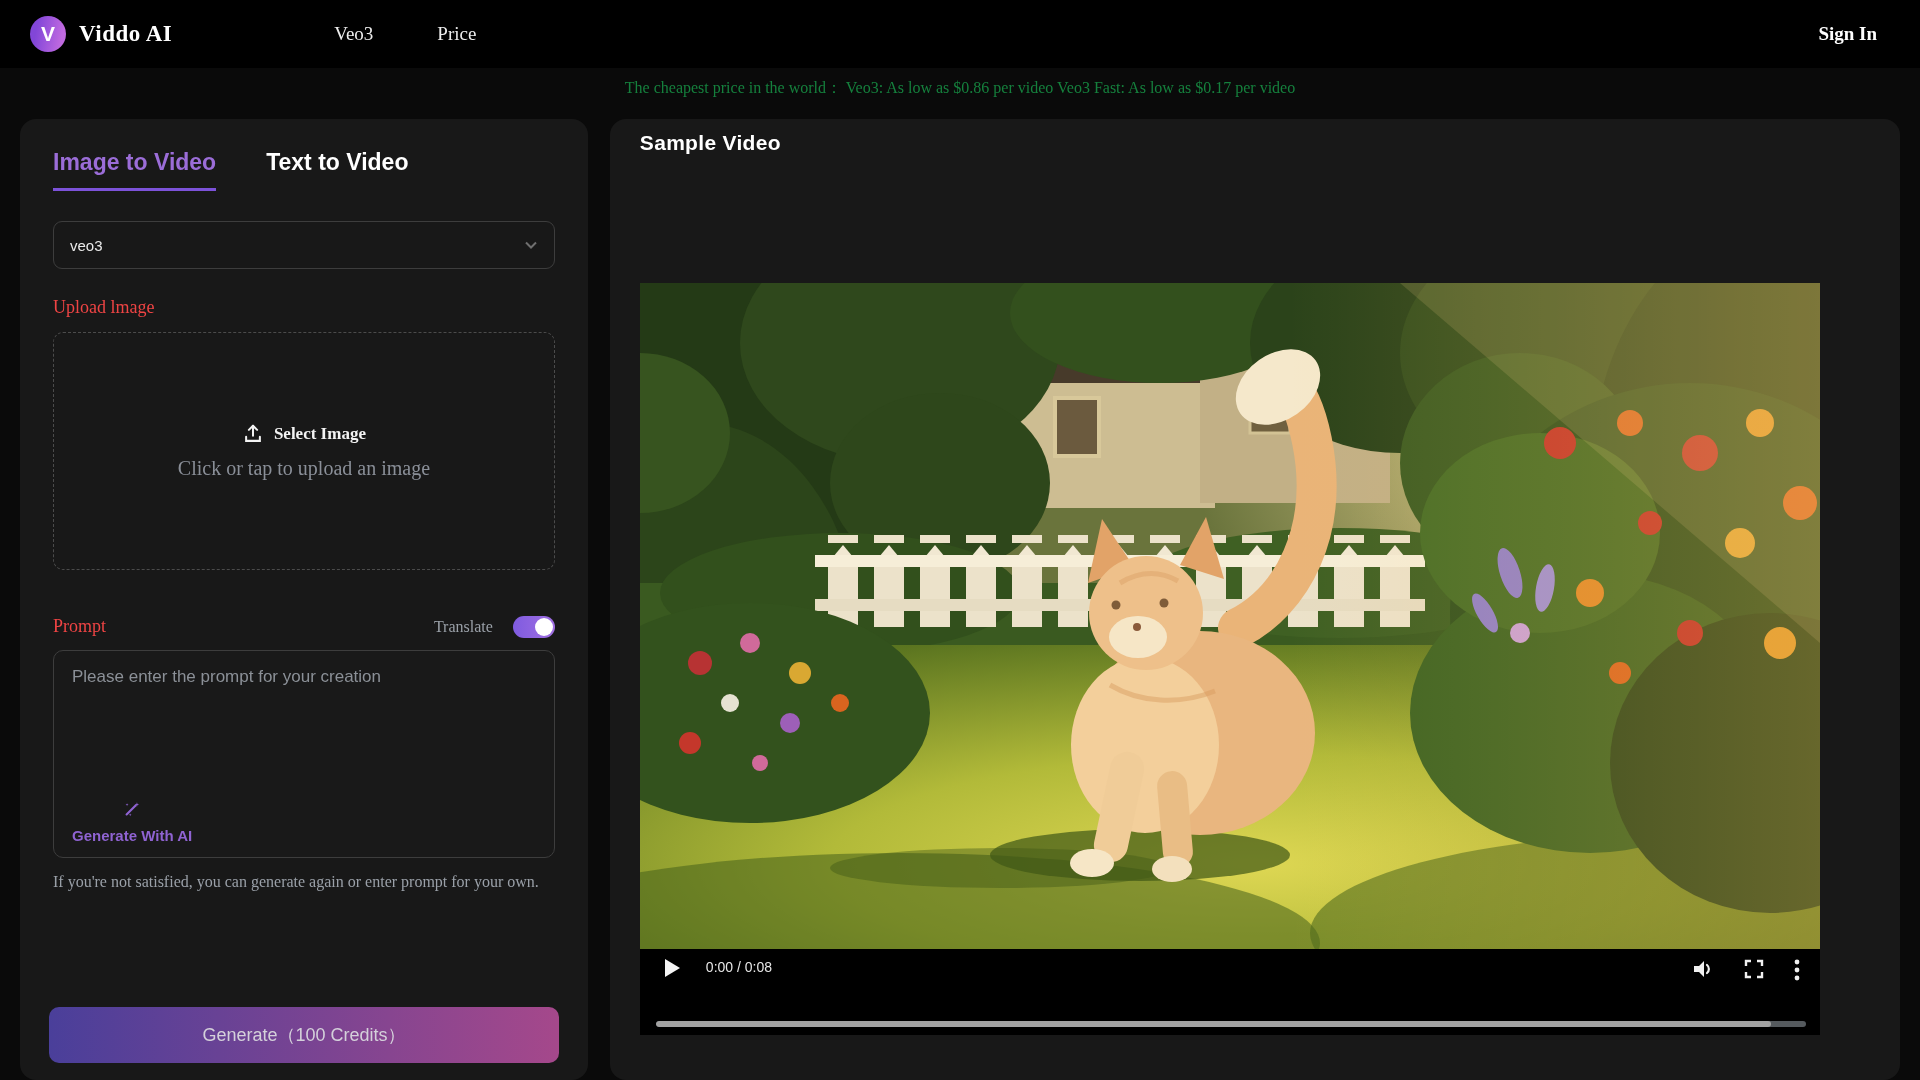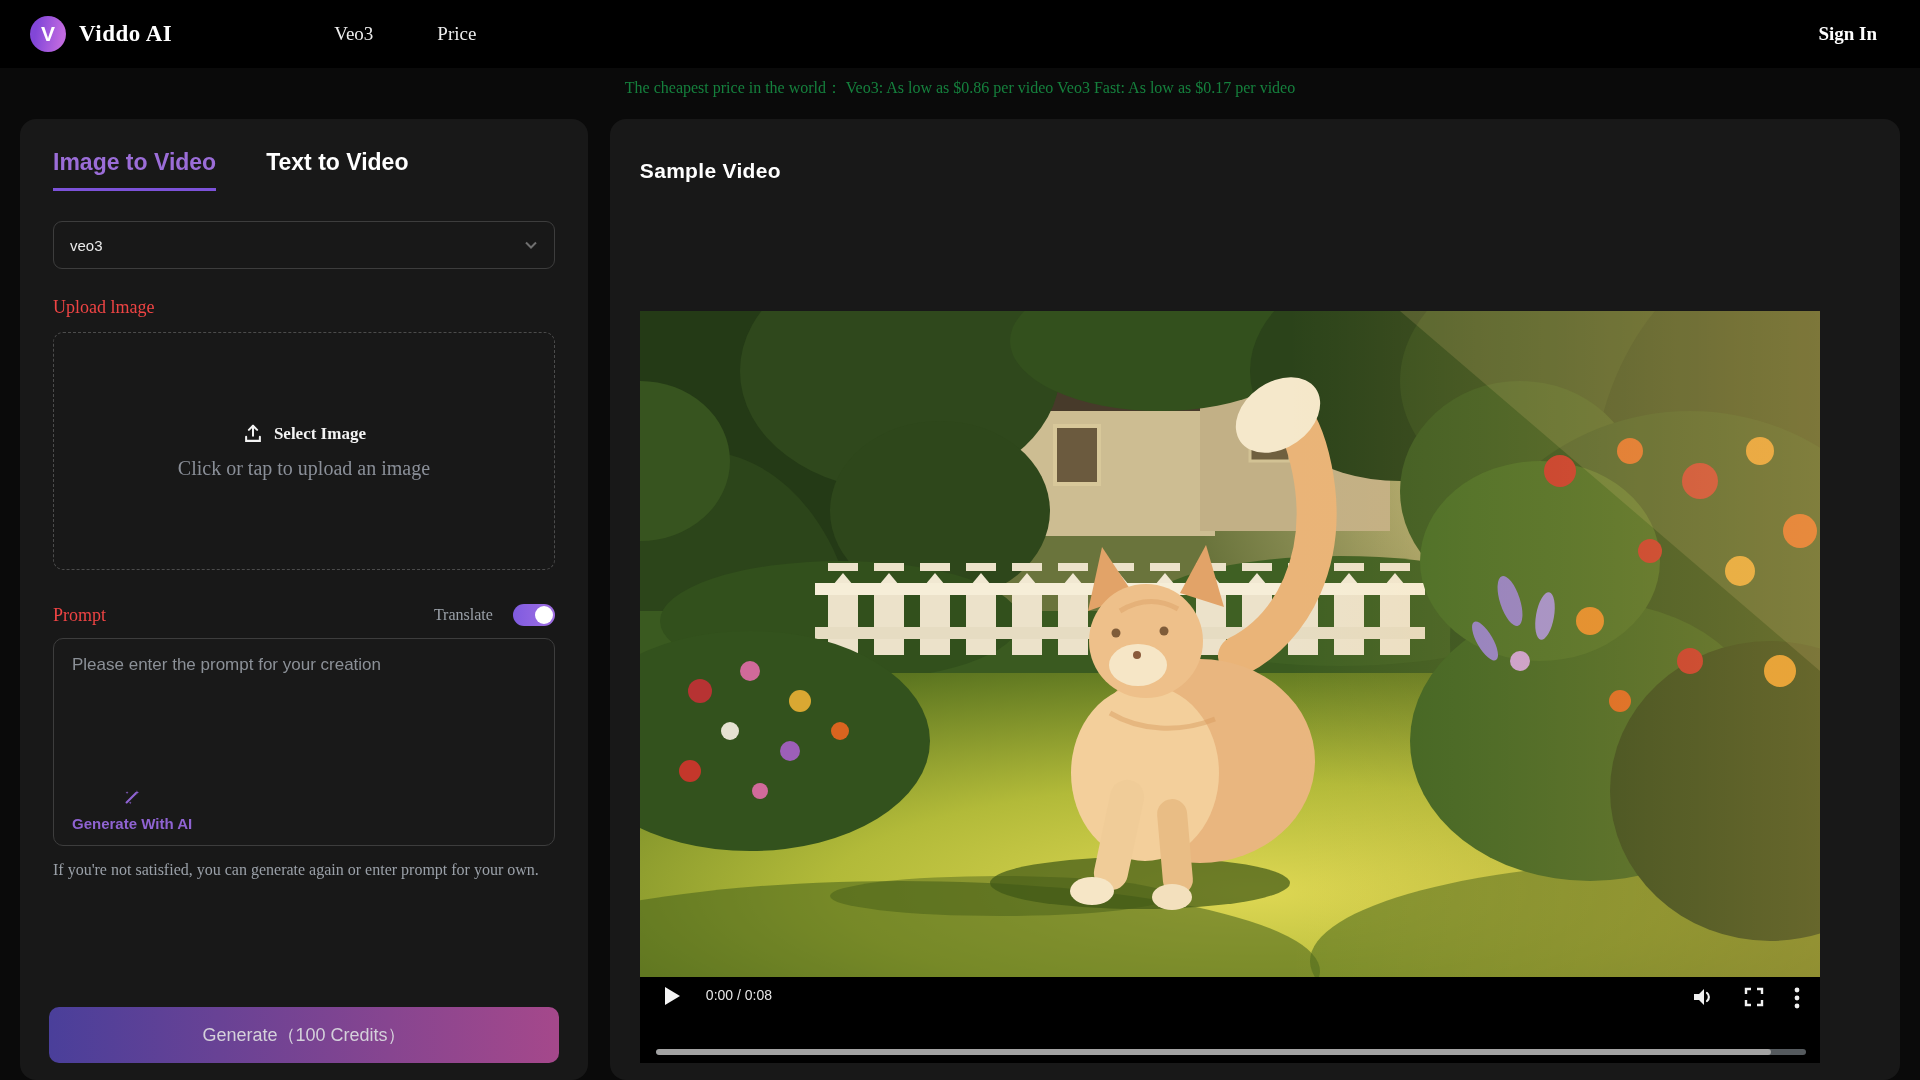--- a/index.html
+++ b/index.html
@@ -20,21 +20,21 @@
   .sign-in { color:#fff; font-weight:700; font-size:19px; cursor:pointer; }
 
   
   .banner { margin-top:8px; height:24px; line-height:24px; text-align:center;
             color:#15803d; font-size:16px; }
 
   
   .main { display:flex; gap:22px; padding:19px 20px 0; }
   .card { background:#181818; border-radius:16px; }
   .card-left { width:598px; height:961px; padding:30px 33px; position:relative; }
-  .card-right { width:1364px; height:961px; padding:40px 30px; }
+  .card-right { width:1364px; height:961px; padding:12px 30px; }
 
   
   .tabs { display:flex; gap:50px; align-items:flex-start; }
   .tab { font-weight:700; font-size:23px; color:#fff; cursor:pointer; padding-bottom:12px; }
   .tab.active { color:#9b6dd8; border-bottom:3px solid #7c52d9; }
 
   
   .select-box { margin-top:30px; height:48px; border:1px solid #3d3d3d; border-radius:9px;
                 display:flex; align-items:center; justify-content:space-between;
                 padding:0 16px; cursor:pointer; }
@@ -44,21 +44,21 @@
   
   .section-heading { margin-top:28px; font-weight:400; font-size:18px; color:#ef4444; }
   .upload-box { margin-top:14px; height:238px; border:1px dashed #4b4b4b; border-radius:10px;
                 display:flex; flex-direction:column; align-items:center; justify-content:center;
                 gap:12px; cursor:pointer; }
   .select-image-row { display:flex; align-items:center; gap:10px;
                       color:#f3f3f3; font-weight:700; font-size:17px; }
   .upload-hint { color:#8a8f98; font-size:20px; }
 
   
-  .prompt-row { margin-top:34px; display:flex; align-items:center; justify-content:space-between; }
+  .prompt-row { margin-top:46px; display:flex; justify-content:space-between; }
   .translate-wrap { display:flex; align-items:center; gap:20px; }
   .translate-label { color:#9aa0a8; font-size:16px; }
   .toggle { width:42px; height:22px; border-radius:11px; position:relative; cursor:pointer;
             background:linear-gradient(90deg,#7f5be0,#a06fe2); }
   .toggle .knob { position:absolute; top:2px; right:2px; width:18px; height:18px;
                   border-radius:50%; background:#fff; }
   .prompt-box { margin-top:12px; height:208px; border:1px solid #3d3d3d; border-radius:10px;
                 background:#191919; position:relative; }
   .prompt-input { width:100%; height:140px; background:transparent; border:none; resize:none;
                   outline:none; padding:16px 18px; color:#ddd; font-size:17px;

